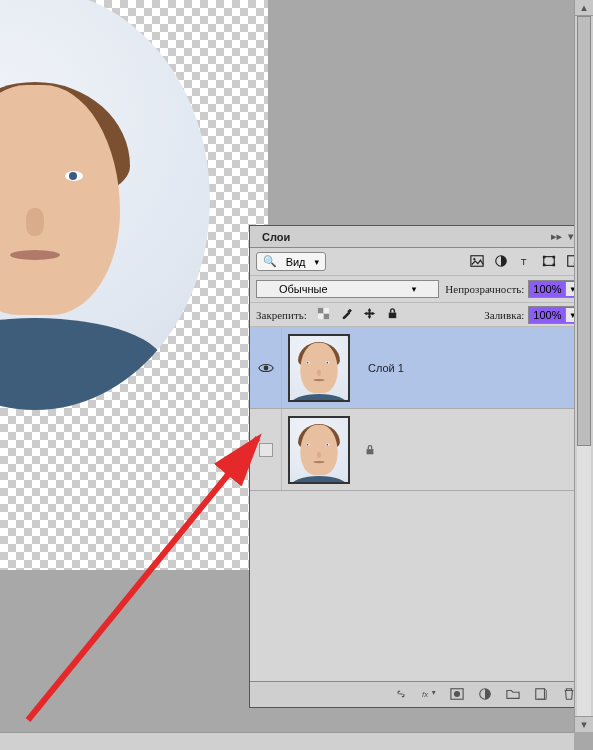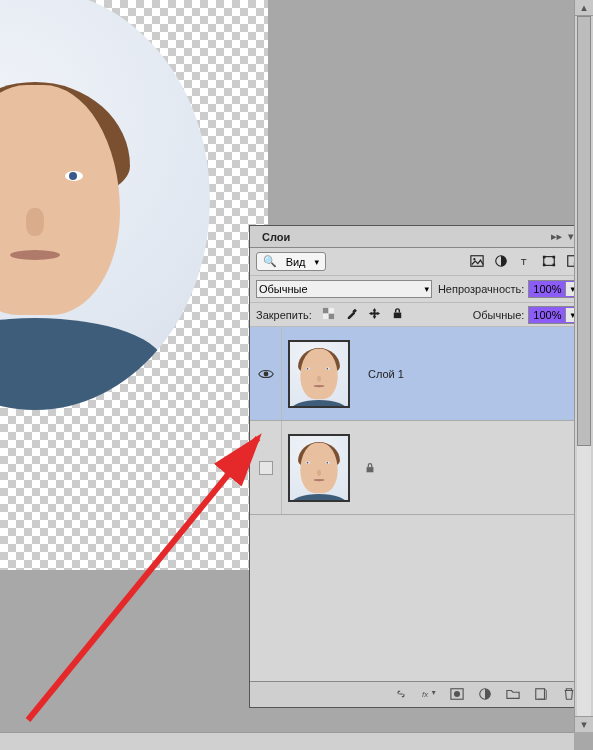--- a/index.html
+++ b/index.html
@@ -61,38 +61,38 @@
   .row.filter-row { height: 28px; }
   .filter-dropdown {
     display: flex; align-items: center; gap: 4px; background: #f5f5f5;
     border: 1px solid #888; border-radius: 3px; padding: 2px 6px; width: 70px;
     justify-content: space-between;
   }
   .filter-icons { margin-left: auto; display: flex; gap: 10px; color: #222; }
   .filter-icons svg { width: 14px; height: 14px; }
 
   .blend-dropdown {
-    background: #f0f0f0; border: 1px solid #888; padding: 2px 2px; flex: 1;
+    background: #f0f0f0; border: 1px solid #888; padding: 2px 22px; flex: 1;
     display: flex; justify-content: space-between; align-items: center;
   }
   .opacity-group { display: flex; align-items: center; gap: 4px; }
-  .label { color: #222; }
+  .label { color: #222; font-family: Liberation Serif, serif; }
   .num-input {
     display: flex; align-items: center; border: 1px solid #888; background: #8b5cf6;
   }
   .num-input span { padding: 2px 4px; }
   .num-input .arrow { border-left: 1px solid #888; padding: 2px 4px; background: #e8e8e8; }
 
   .lock-row { height: 24px; }
   .lock-icons { display: flex; gap: 10px; color: #222; margin-left: 4px; }
   .lock-icons svg { width: 13px; height: 13px; }
 
   .layers-list { flex: 1; background: #d6d6d6; overflow: auto; }
   .layer-item {
-    display: flex; align-items: center; height: 94px; border-bottom: 1px solid #aaa;
+    display: flex; align-items: center; height: 82px; border-bottom: 1px solid #aaa;
   }
   .layer-item.active { background: #b0c4e8; }
   .vis-col { width: 32px; display: flex; justify-content: center; align-items: center; height: 100%; border-right: 1px solid #bbb; }
   .vis-col svg { width: 16px; height: 12px; }
   .vis-box { width: 14px; height: 14px; border: 1px solid #999; background: #e6e6e6; }
 
   .thumb-col { padding: 6px; }
   .thumb {
     width: 62px; height: 68px; border: 2px solid #333; background: #fff; position: relative; overflow: hidden;
   }
@@ -225,21 +225,21 @@
           </svg></span>
       <span><svg viewBox="0 0 14 14">
             <path d="M7 1 L9 4 L8 4 L8 6 L10 6 L10 5 L13 7 L10 9 L10 8 L8 8 L8 10 L9 10 L7 13 L5 10 L6 10 L6 8 L4 8 L4 9 L1 7 L4 5 L4 6 L6 6 L6 4 L5 4 Z" fill="currentColor"></path>
           </svg></span>
       <span><svg viewBox="0 0 14 14">
             <rect x="3" y="6" width="8" height="6" fill="currentColor"></rect>
             <path d="M5 6 L5 4 A2 2 0 0 1 9 4 L9 6" fill="none" stroke="currentColor" stroke-width="1.5"></path>
           </svg></span>
     </div>
     <div class="opacity-group" style="margin-left:auto;">
-      <span class="label">Обычные:</span>
+      <span class="label">Заливка:</span>
       <div class="num-input">
         <span>100%</span>
         <span class="arrow chev">▾</span>
       </div>
     </div>
   </div>
 
   <div class="layers-list">
 
     <div class="layer-item active">

